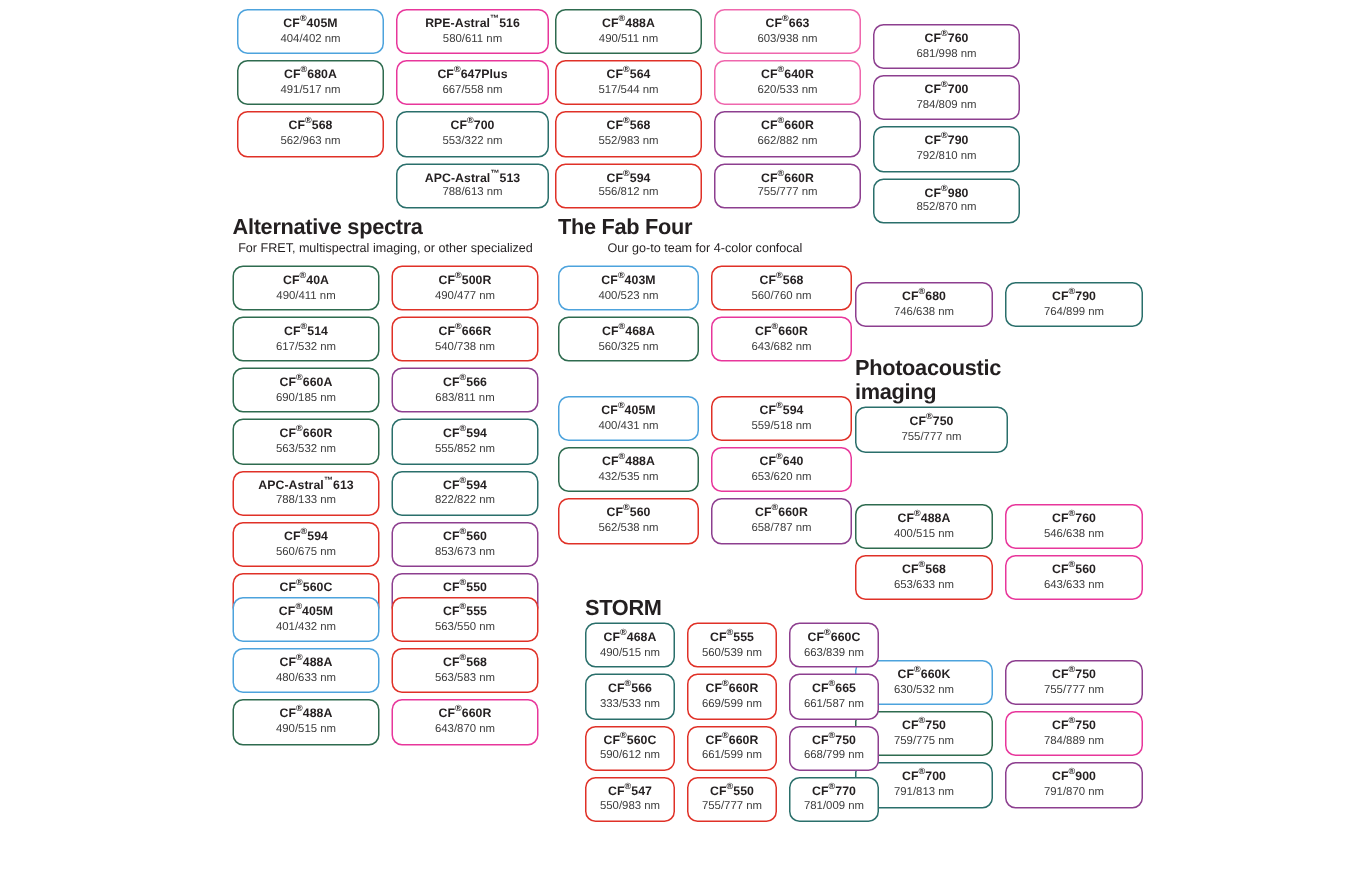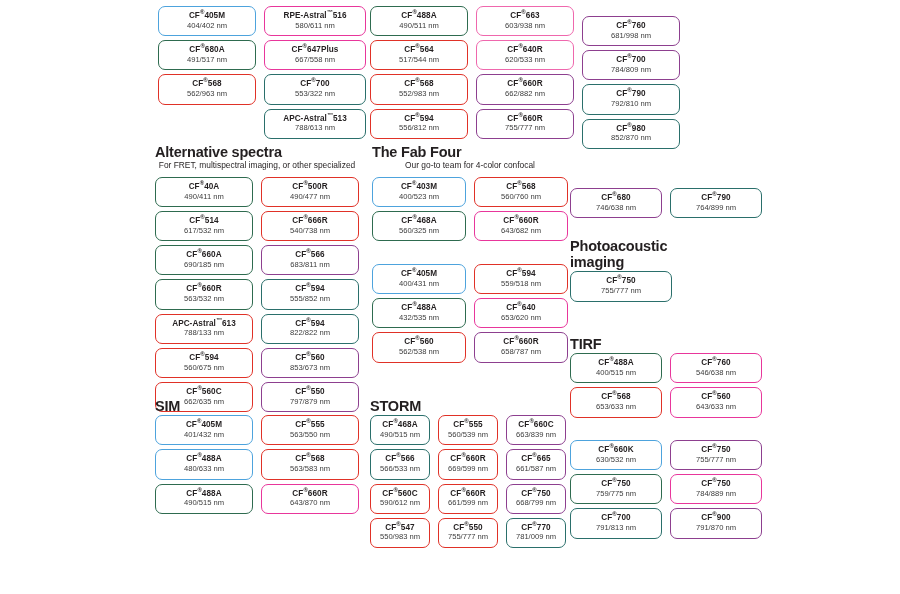--- a/index.html
+++ b/index.html
@@ -339,21 +339,20 @@
       <div class="cols">
         <div class="col">
           <div class="chip w-lg" style="border-color: rgb(42, 111, 107);">
             <div class="name">CF<sup>®</sup>750</div>
             <div class="spec">755/777 nm</div>
           </div>
         </div>
       </div>
     </div>
     <div class="group" style="left: 570px; top: 336px;">
-      <div class="group-title">TIRF</div>
       <div class="cols">
         <div class="col">
           <div class="chip w-tr" style="border-color: rgb(46, 107, 79);">
             <div class="name">CF<sup>®</sup>488A</div>
             <div class="spec">400/515 nm</div>
           </div>
           <div class="chip w-tr" style="border-color: rgb(224, 49, 39);">
             <div class="name">CF<sup>®</sup>568</div>
             <div class="spec">653/633 nm</div>
           </div>
@@ -396,21 +395,20 @@
             <div class="spec">784/889 nm</div>
           </div>
           <div class="chip w-tr" style="border-color: rgb(141, 63, 143);">
             <div class="name">CF<sup>®</sup>900</div>
             <div class="spec">791/870 nm</div>
           </div>
         </div>
       </div>
     </div>
     <div class="group" style="left: 155px; top: 398px;">
-      <div class="group-title">SIM</div>
       <div class="cols">
         <div class="col">
           <div class="chip w-md" style="border-color: rgb(77, 163, 221);">
             <div class="name">CF<sup>®</sup>405M</div>
             <div class="spec">401/432 nm</div>
           </div>
           <div class="chip w-md" style="border-color: rgb(77, 163, 221);">
             <div class="name">CF<sup>®</sup>488A</div>
             <div class="spec">480/633 nm</div>
           </div>
@@ -428,31 +426,31 @@
             <div class="name">CF<sup>®</sup>568</div>
             <div class="spec">563/583 nm</div>
           </div>
           <div class="chip w-md" style="border-color: rgb(232, 54, 155);">
             <div class="name">CF<sup>®</sup>660R</div>
             <div class="spec">643/870 nm</div>
           </div>
         </div>
       </div>
     </div>
-    <div class="group" style="left: 370px; top: 398px;">
+    <div class="group" style="left: 390px; top: 398px;">
       <div class="group-title">STORM</div>
       <div class="cols">
         <div class="col">
           <div class="chip w-st" style="border-color: rgb(42, 111, 107);">
             <div class="name">CF<sup>®</sup>468A</div>
             <div class="spec">490/515 nm</div>
           </div>
           <div class="chip w-st" style="border-color: rgb(42, 111, 107);">
             <div class="name">CF<sup>®</sup>566</div>
-            <div class="spec">566/533 nm</div>
+            <div class="spec">333/533 nm</div>
           </div>
           <div class="chip w-st" style="border-color: rgb(224, 49, 39);">
             <div class="name">CF<sup>®</sup>560C</div>
             <div class="spec">590/612 nm</div>
           </div>
           <div class="chip w-st" style="border-color: rgb(224, 49, 39);">
             <div class="name">CF<sup>®</sup>547</div>
             <div class="spec">550/983 nm</div>
           </div>
         </div>

